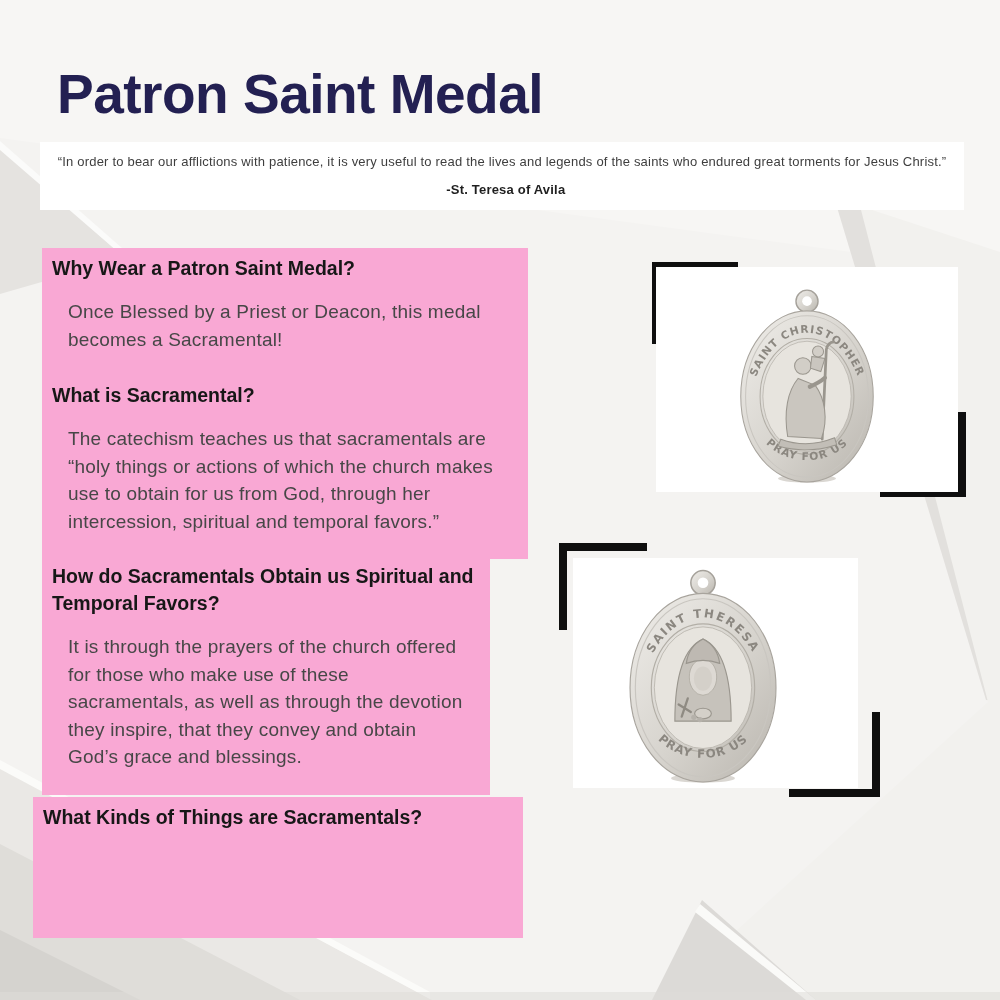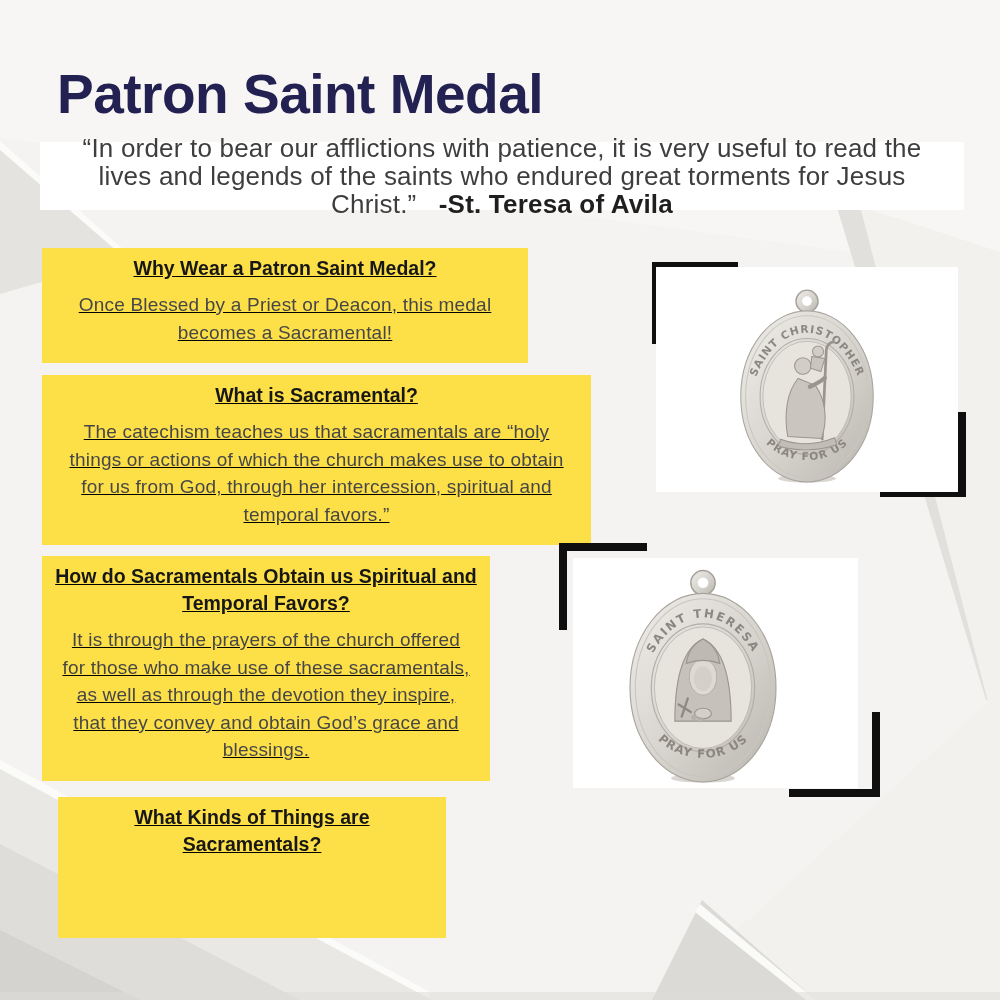--- a/index.html
+++ b/index.html
@@ -16,38 +16,37 @@
     font-size:55px;font-weight:700;letter-spacing:-0.5px;
     color:#232052;
     margin-left:12px;
   }
 
   .quote-box{
     left:40px;top:142px;width:924px;height:68px;background:#ffffff;
     display:flex;align-items:center;justify-content:center;text-align:center;
     padding:0 14px;box-sizing:border-box;
   }
-  .quote-text{font-size:26px;line-height:28px;color:#3e3e3e;letter-spacing:.2px;}
+  .quote-text{font-size:13px;line-height:28px;color:#3e3e3e;letter-spacing:.2px;}
   .quote-attr{font-weight:700;color:#1f1f1f;}
 
   .section{
-    background:#fde047;text-align:center;box-sizing:border-box;
+    background:#f9a8d4;box-sizing:border-box;
     padding:7px 10px 8px 10px;
-    text-decoration:underline;
   }
   .section h3{
     margin:0 0 1px 0;font-size:19.5px;line-height:27px;font-weight:700;color:#171717;
   }
   .section p{
-    margin:9px;font-size:19px;line-height:27.5px;color:#474747;letter-spacing:.2px;
+    margin:16px;font-size:19px;line-height:27.5px;color:#474747;letter-spacing:.2px;
   }
   .sec1{left:42px;top:248px;width:486px;min-height:85px;}
-  .sec2{left:42px;top:375px;width:549px;min-height:135px;}
+  .sec2{left:42px;top:375px;width:486px;min-height:135px;}
   .sec3{left:42px;top:556px;width:448px;min-height:207px;}
-  .sec4{left:58px;top:797px;width:388px;min-height:141px;}
+  .sec4{left:33px;top:797px;width:490px;min-height:141px;}
 
   .medal-box{background:#ffffff;}
   .medal-box.m1{left:656px;top:267px;width:302px;height:225px;}
   .medal-box.m2{left:573px;top:558px;width:285px;height:230px;}
   .medal-svg{position:absolute;}
   .m1 .medal-svg{left:82px;top:16px;}
   .m2 .medal-svg{left:44px;top:5px;}
 
   .bracket{position:absolute;box-sizing:border-box;border-color:#0f0f0f;border-style:solid;border-width:0;}
   .br-tl1{left:652px;top:262px;width:86px;height:82px;border-left-width:8px;border-top-width:8px;}

